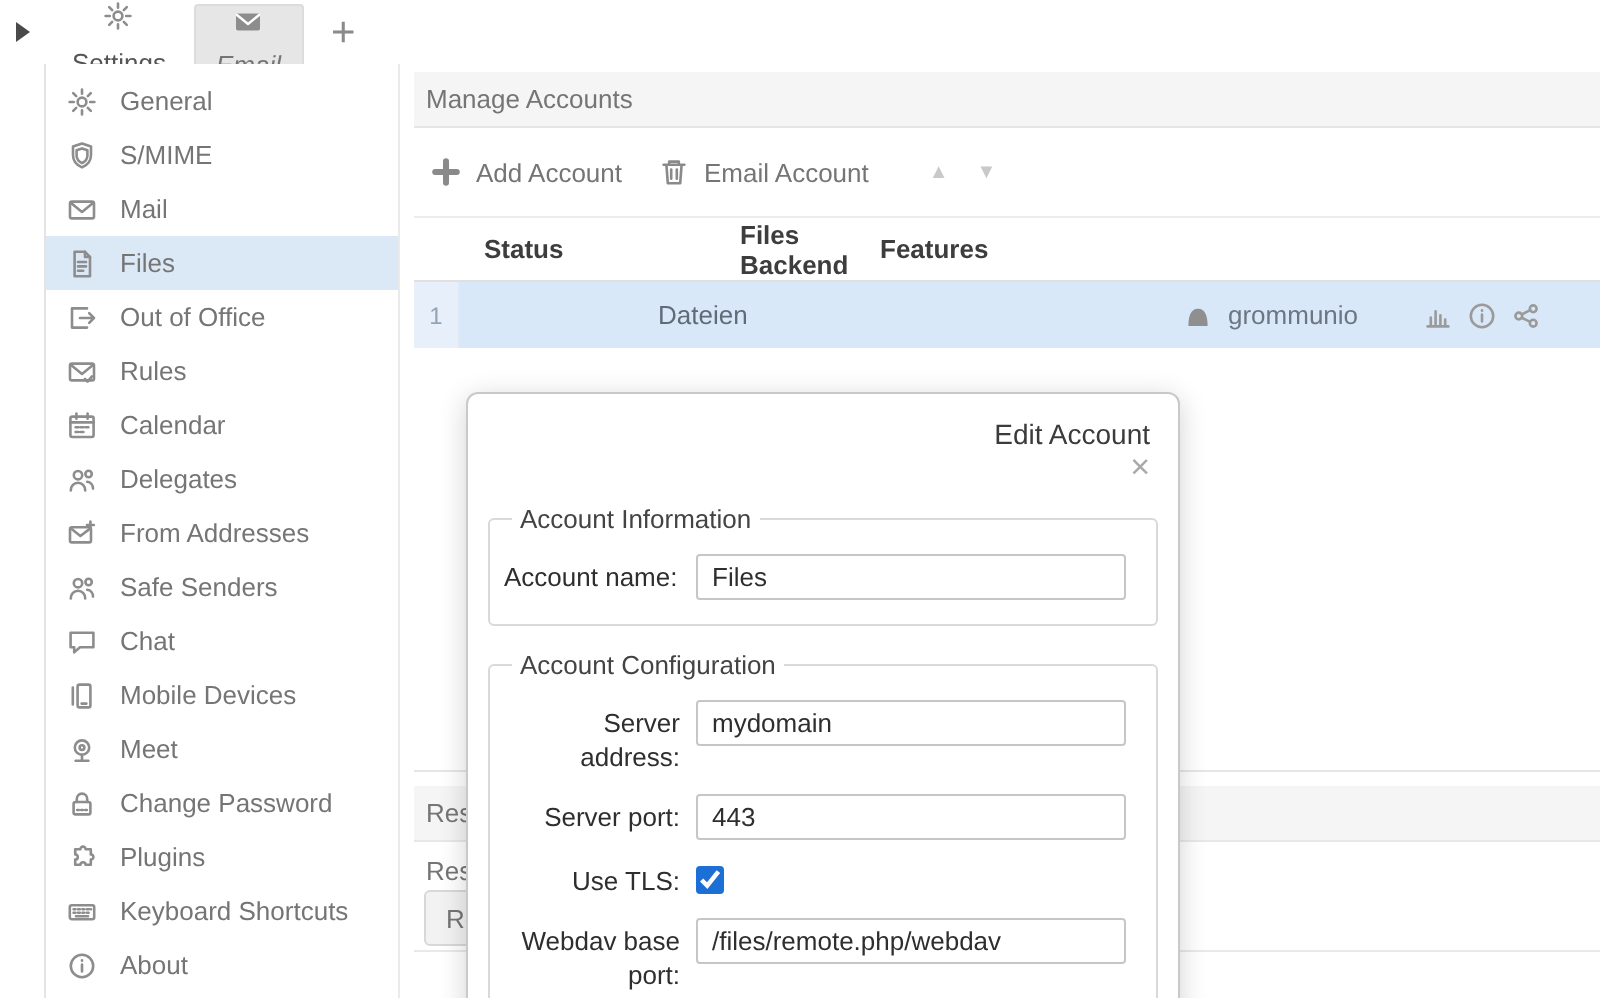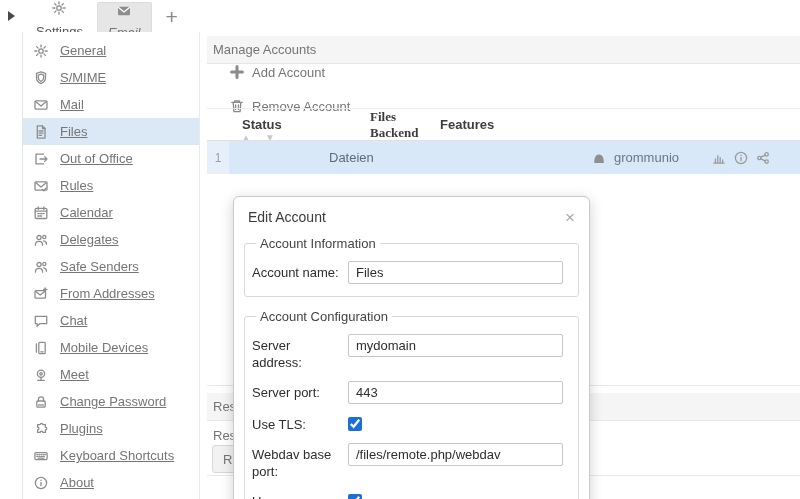--- a/index.html
+++ b/index.html
@@ -16,69 +16,69 @@
   .expander{width:22px;height:32px;display:flex;align-items:center;justify-content:center;cursor:pointer;}
   .expander .tri{width:0;height:0;border-left:7px solid #4a4a4a;border-top:5px solid transparent;border-bottom:5px solid transparent;}
   .tab{display:flex;align-items:center;gap:8px;height:32px;padding:0 14px;color:#555;cursor:pointer;flex-direction:column;}
   .tab.inactive{height:30px;margin-top:2px;background:#e6e6e6;border:1px solid #dcdcdc;border-bottom:none;border-radius:2px 2px 0 0;color:#757575;padding:0 10px;gap:6px;}
   .tab.inactive .lbl{font-style:italic;}
   .tab .close{font-size:14px;color:#a8a8a8;margin-left:2px;cursor:pointer;line-height:1;}
   .addtab{margin-left:14px;font-size:21px;font-weight:300;color:#8a8a8a;cursor:pointer;line-height:1;}
 
   
   .leftstrip{position:absolute;left:0;top:32px;width:22px;bottom:0;background:#fff;border-right:1px solid #e4e4e4;}
-  .sidebar{position:absolute;left:23px;top:32px;width:177px;bottom:0;background:#fff;border-right:1px solid #eaeaea;padding-top:5px;box-sizing:border-box;text-decoration:underline;}
+  .sidebar{position:absolute;left:23px;top:32px;width:177px;bottom:0;background:#fff;border-right:1px solid #eaeaea;padding-top:5px;box-sizing:border-box;}
   .side-item{display:flex;align-items:center;gap:11px;height:27px;padding-left:10px;color:#757575;cursor:pointer;}
   .side-item.selected{background:#dbe9f7;}
 
   
   .main{position:absolute;left:207px;top:32px;width:593px;bottom:0;background:#fff;}
   .panel-header{position:absolute;left:0;top:4px;right:0;height:27px;background:#f5f5f5;border-bottom:1px solid #e6e6e6;
                 line-height:27px;padding-left:6px;color:#757575;}
-  .toolbar{position:absolute;left:14px;top:32px;right:0;height:44px;display:flex;padding-left:8px;gap:18px;background:#fff;flex-direction:column;}
+  .toolbar{position:absolute;left:0;top:32px;right:0;height:44px;display:flex;align-items:center;padding-left:8px;gap:18px;background:#fff;}
   .tbtn{display:flex;align-items:center;gap:7px;background:none;border:none;color:#757575;font:inherit;cursor:pointer;padding:0;}
   .tbtn .ico svg{stroke:#8a8a8a;}
   .arrows{display:flex;gap:14px;margin-left:12px;color:#cfcfcf;font-size:10px;}
   .arrowbtn{cursor:default;background:none;border:none;color:#c9c9c9;font-size:10px;padding:0;}
 
   .grid{position:absolute;left:0;top:76px;right:0;height:276px;border-top:1px solid #ececec;border-bottom:1px solid #e6e6e6;}
   .g-row{display:flex;align-items:center;height:28px;}
   .g-head{border-bottom:1px solid #e0e0e0;color:#3d3d3d;font-weight:bold;height:31px;}
   .c-num{width:22px;flex:0 0 22px;align-self:stretch;display:flex;align-items:center;justify-content:center;}
   .c-status{width:91px;flex:0 0 91px;padding-left:13px;box-sizing:border-box;}
   .c-name{width:270px;flex:0 0 270px;padding-left:8px;box-sizing:border-box;}
   .c-backend{width:115px;flex:0 0 115px;box-sizing:border-box;}
-  .g-head .c-backend{padding-left:50px;width:115px;font-family:Liberation Serif, serif;}
+  .g-head .c-backend{padding-left:50px;width:115px;}
   .c-features{flex:1;padding-left:5px;}
   .data-row{height:33px;background:#d9e8f8;color:#5f6b76;cursor:pointer;}
   .data-row .c-num{background:#e7effa;color:#93a3b8;font-size:12px;border-right:1px solid #dfe9f5;}
   .dot{width:16px;height:16px;border-radius:50%;margin:0 auto;}
   .backend-cell{display:flex;align-items:center;gap:7px;color:#6b7682;}
   .features-cell{display:flex;align-items:center;gap:6px;}
   .features-cell .ico svg{stroke:#9a9a9a;}
 
   
   .reset-bar{position:absolute;left:0;top:361px;right:0;height:27px;background:#f5f5f5;border-bottom:1px solid #e8e8e8;
              line-height:27px;padding-left:6px;color:#757575;}
   .reset-row-label{position:absolute;left:6px;top:396px;color:#757575;}
   .reset-btn{position:absolute;left:5px;top:413px;width:78px;height:28px;background:#f2f2f2;border:1px solid #d8d8d8;
              border-radius:3px;color:#757575;font:inherit;text-align:left;padding-left:10px;cursor:pointer;}
   .reset-divider{position:absolute;left:0;top:443px;right:0;border-bottom:1px solid #e9e9e9;}
 
   
   .dialog{position:absolute;left:233px;top:196px;width:357px;height:330px;background:#fff;border:1px solid #c9c9c9;
           border-radius:6px;box-shadow:0 3px 14px rgba(0,0,0,.18);z-index:10;box-sizing:border-box;color:#333;}
-  .dlg-head{display:flex;align-items:flex-start;justify-content:space-between;padding:12px 14px 10px 14px;}
+  .dlg-head{display:flex;align-items:flex-end;justify-content:space-between;padding:12px 14px 10px 14px;flex-direction:column;}
   .dlg-title{font-size:14px;color:#3b3b3b;}
   .dlg-close{background:none;border:none;font-size:17px;color:#a9a9a9;cursor:pointer;line-height:1;padding:0;}
   fieldset{margin:0 10px 12px 10px;border:1px solid #d9d9d9;border-radius:3px;padding:6px 15px 10px 7px;}
   legend{font-size:13px;color:#444;padding:0 4px;margin-left:4px;}
   .frow{display:flex;align-items:flex-start;margin:4px 0 9px 0;}
   .frow:last-child{margin-bottom:2px;}
-  .flabel{width:88px;flex:0 0 88px;text-align:left;margin-right:8px;line-height:1.3;padding-top:4px;color:#2e2e2e;}
+  .flabel{width:88px;flex:0 0 88px;text-align:right;margin-right:8px;line-height:1.3;padding-top:4px;color:#2e2e2e;}
   .flabel.left{text-align:left;white-space:nowrap;}
   .fctl{flex:1;}
   .fctl input[type=text]{width:100%;box-sizing:border-box;height:23px;border:1px solid #c6c6c6;border-radius:2px;
         font:13px "Liberation Sans","DejaVu Sans",sans-serif;color:#2e2e2e;padding:0 7px;background:#fff;}
   .fctl input[type=checkbox]{width:14px;height:14px;margin:4px 0 0 0;accent-color:#1c6fd4;}
 </style>
 </head>
 <body>
 
 <div class="screen">
@@ -181,36 +181,36 @@
             <path d="M2.4 13.2c0-2.2 1.6-3.8 3.6-3.8s3.6 1.6 3.6 3.8"></path>
             <circle cx="11.3" cy="5" r="1.6"></circle>
             <path d="M10.6 8.9c1.8.2 2.9 1.6 2.9 3.4"></path>
           </svg>
         </span>
         <span>Delegates</span>
       </div>
       <div class="side-item">
         <span class="ico">
           <svg viewBox="0 0 16 16">
+            <rect x="2" y="4.6" width="10.5" height="7.6" rx="1"></rect>
+            <path d="M2.5 5.3 7.2 9l4.8-3.7M12.2 1.8v3.4M10.5 3.5h3.4"></path>
+          </svg>
+        </span>
+        <span>From Addresses</span>
+      </div>
+      <div class="side-item">
+        <span class="ico">
+          <svg viewBox="0 0 16 16">
             <circle cx="6" cy="5.6" r="2.1"></circle>
             <path d="M2.4 13.2c0-2.2 1.6-3.8 3.6-3.8s3.6 1.6 3.6 3.8"></path>
             <circle cx="11.3" cy="5" r="1.6"></circle>
             <path d="M10.6 8.9c1.8.2 2.9 1.6 2.9 3.4"></path>
           </svg>
         </span>
         <span>Safe Senders</span>
-      </div>
-      <div class="side-item">
-        <span class="ico">
-          <svg viewBox="0 0 16 16">
-            <rect x="2" y="4.6" width="10.5" height="7.6" rx="1"></rect>
-            <path d="M2.5 5.3 7.2 9l4.8-3.7M12.2 1.8v3.4M10.5 3.5h3.4"></path>
-          </svg>
-        </span>
-        <span>From Addresses</span>
       </div>
       <div class="side-item">
         <span class="ico">
           <svg viewBox="0 0 16 16">
             <path d="M2.3 3.4h11.4v7.2H7l-2.9 2.6v-2.6H2.3z"></path>
           </svg>
         </span>
         <span>Chat</span>
       </div>
       <div class="side-item">
@@ -280,21 +280,21 @@
             </svg>
           </span>
         <span>Add Account</span>
       </button>
       <button class="tbtn">
         <span class="ico">
             <svg viewBox="0 0 16 16">
               <path d="M2.8 4.4h10.4M5.6 4.4V2.8h4.8v1.6M4.2 4.4l.7 9.2h6.2l.7-9.2M6.6 6.8v4.6M9.4 6.8v4.6"></path>
             </svg>
           </span>
-        <span>Remove Account</span>
+        <span>Email Account</span>
       </button>
       <span class="arrows">
         <button class="arrowbtn">▲</button>
         <button class="arrowbtn">▼</button>
       </span>
     </div>
 
     <div class="grid">
       <div class="g-row g-head">
         <div class="c-num"></div>

